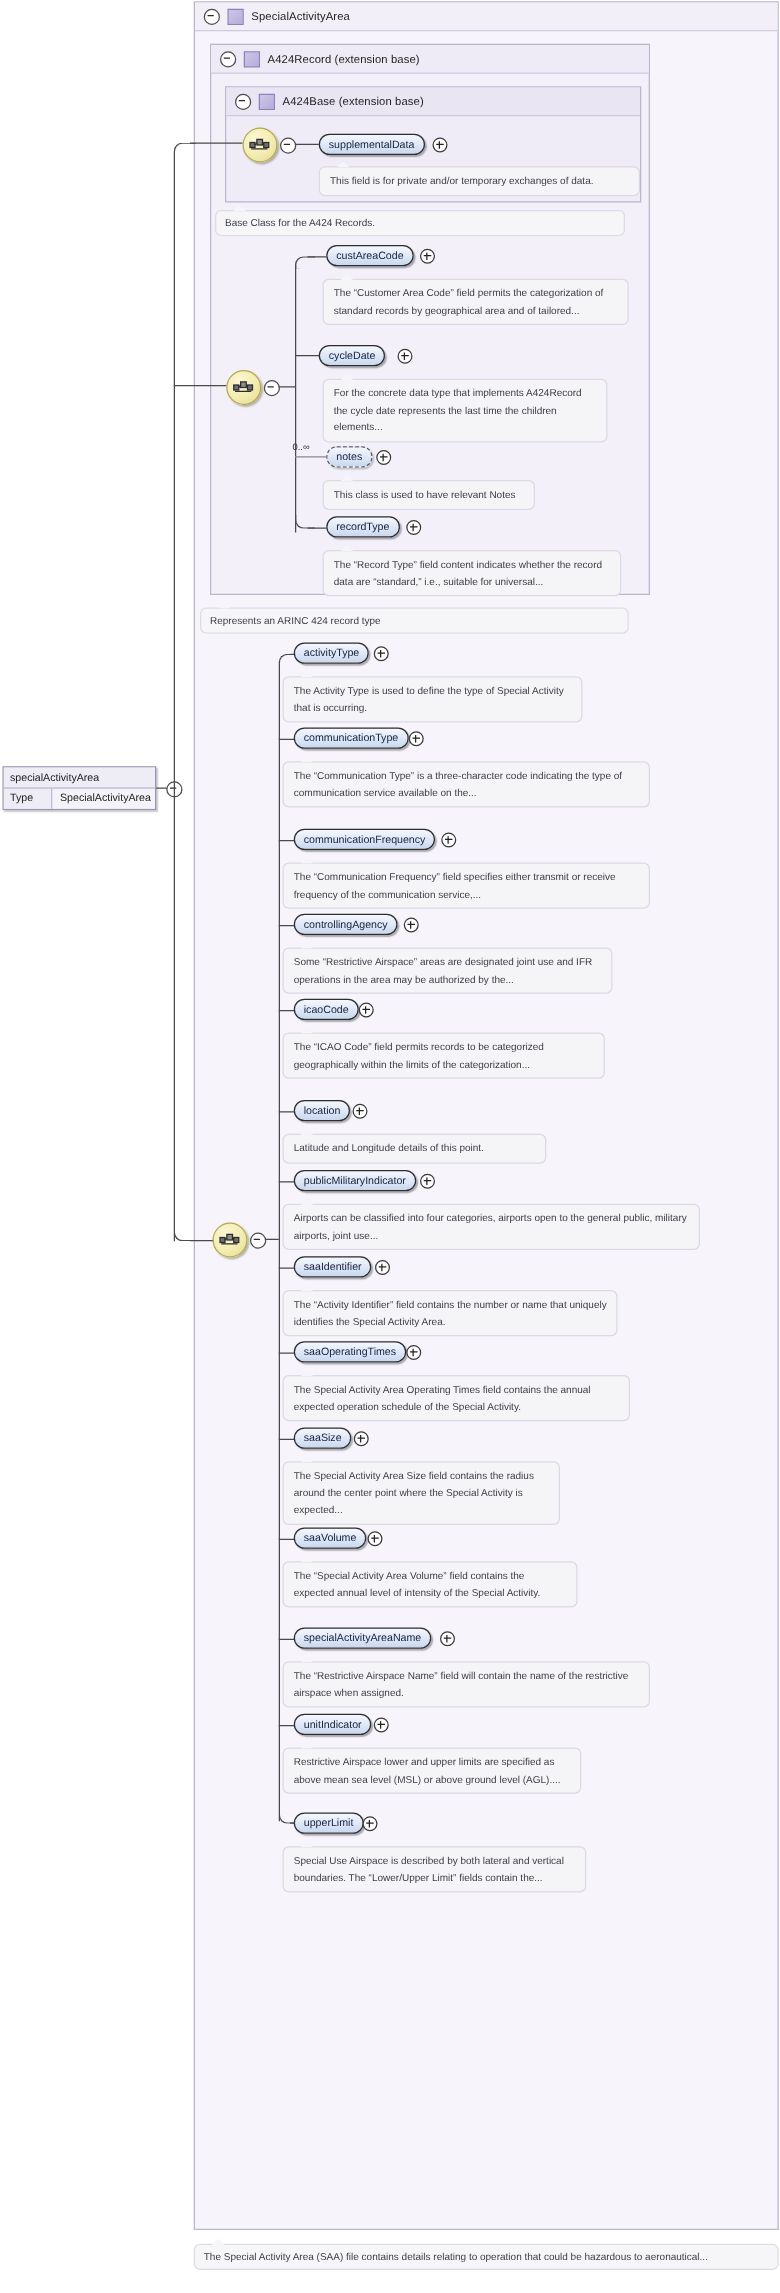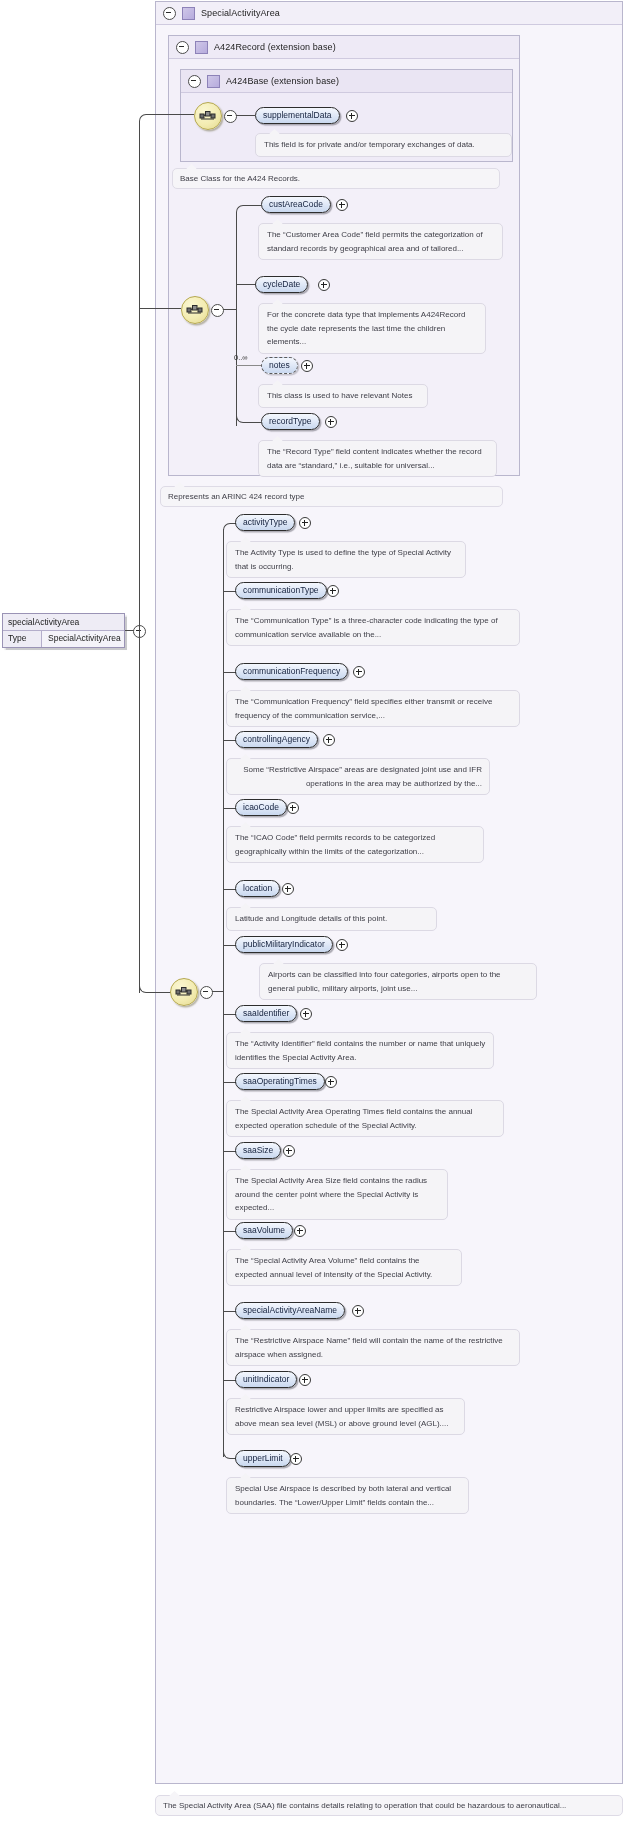--- a/index.html
+++ b/index.html
@@ -327,21 +327,21 @@
   </div>
   <span class="exp" style="left:353px; top:666px;"></span>
   <div class="anno" style="left:226px; top:690px; width:294px;">
     <span>The “Communication Frequency” field specifies either transmit or receive frequency of the communication service,...</span>
   </div>
 
   <div class="node" style="left:235px; top:731px;">
     <span>controllingAgency</span>
   </div>
   <span class="exp" style="left:323px; top:734px;"></span>
-  <div class="anno" style="left:226px; top:758px; width:264px;text-align:right;">
+  <div class="anno" style="left:226px; top:758px; width:264px;">
     <span>Some “Restrictive Airspace” areas are designated joint use and IFR operations in the area may be authorized by the...</span>
   </div>
 
   <div class="node" style="left:235px; top:799px;">
     <span>icaoCode</span>
   </div>
   <span class="exp" style="left:287px; top:802px;"></span>
   <div class="anno" style="left:226px; top:826px; width:258px;">
     <span>The “ICAO Code” field permits records to be categorized geographically within the limits of the categorization...</span>
   </div>
@@ -351,21 +351,21 @@
   </div>
   <span class="exp" style="left:282px; top:883px;"></span>
   <div class="anno" style="left:226px; top:907px; width:211px;">
     <span>Latitude and Longitude details of this point.</span>
   </div>
 
   <div class="node" style="left:235px; top:936px;">
     <span>publicMilitaryIndicator</span>
   </div>
   <span class="exp" style="left:336px; top:939px;"></span>
-  <div class="anno" style="left:226px; top:963px; width:278px;margin-left:33px;">
+  <div class="anno" style="left:226px; top:963px; width:334px;">
     <span>Airports can be classified into four categories, airports open to the general public, military airports, joint use...</span>
   </div>
 
   <div class="node" style="left:235px; top:1005px;">
     <span>saaIdentifier</span>
   </div>
   <span class="exp" style="left:300px; top:1008px;"></span>
   <div class="anno" style="left:226px; top:1032px; width:268px;">
     <span>The “Activity Identifier” field contains the number or name that uniquely identifies the Special Activity Area.</span>
   </div>

